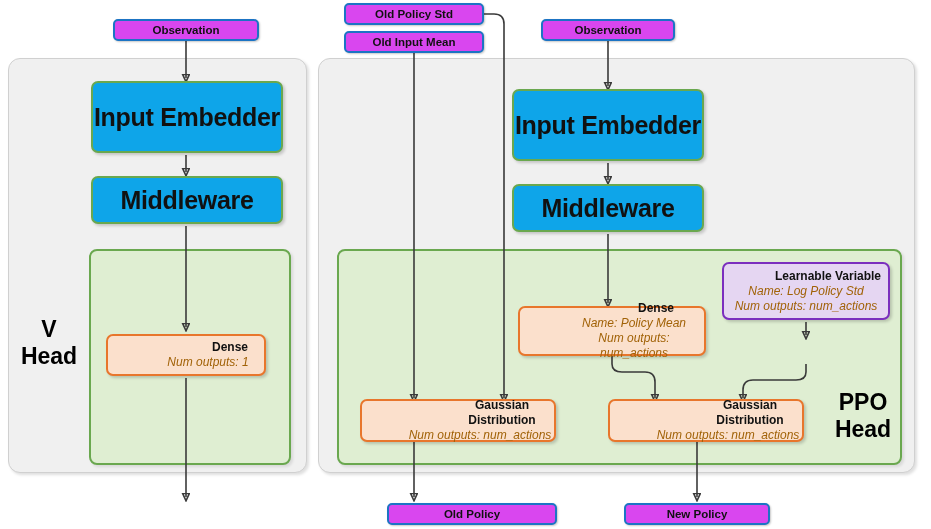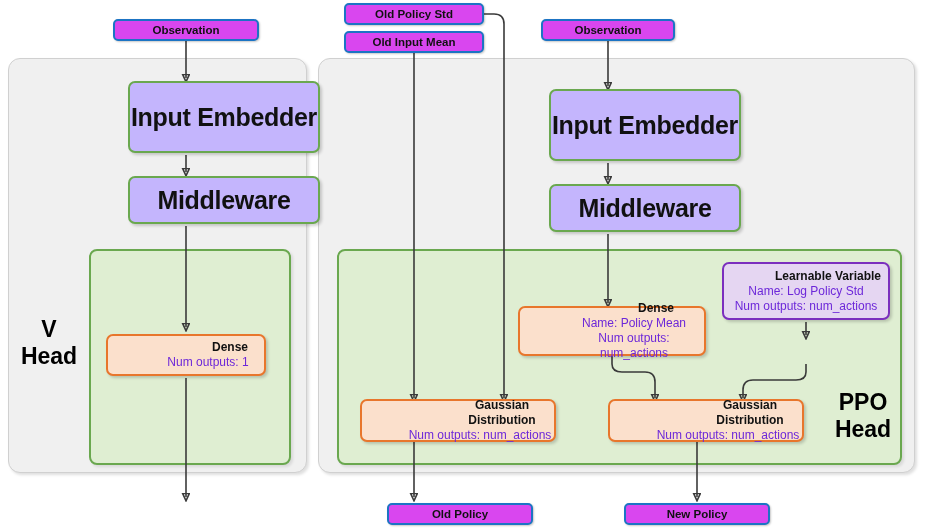--- a/index.html
+++ b/index.html
@@ -12,30 +12,30 @@
   }
   .greenbox{
     position:absolute;background:#dfeed2;border:2px solid #6aa84f;border-radius:8px;
     box-shadow:2px 2px 3px rgba(0,0,0,0.10);
   }
   .node{
     position:absolute;box-sizing:border-box;border-radius:7px;
     display:flex;flex-direction:column;align-items:center;justify-content:center;
     text-align:center;box-shadow:2px 2px 3px rgba(0,0,0,0.18);
   }
-  .node.green{background:#c4b5fd;border:2px solid #6aa84f;margin-left:37px;}
+  .node.green{background:#0ea5e9;border:2px solid #6aa84f;}
   .node.orange{background:#fbe0cc;border:2px solid #e8762c;padding-left:44px;}
   .node.purple{background:#e5d6f2;border:2px solid #7b2fbe;}
   .node.blue{
     background:#d946ef;border:2px solid #1c74c4;border-radius:5px;
     box-shadow:1px 1px 2px rgba(0,0,0,0.22);
   }
   .big-title{font-size:25px;font-weight:bold;color:#111;letter-spacing:-0.3px;}
   .node-title{font-size:12px;font-weight:bold;color:#111;line-height:15px;margin-left:44px;}
-  .node-sub{font-size:12px;color:#6d28d9;line-height:15px;}
+  .node-sub{font-size:12px;color:#a16207;line-height:15px;font-style:italic;}
   .blue-label{font-size:11.5px;font-weight:bold;color:#111;}
   .head-label{
     position:absolute;text-align:center;font-size:23px;font-weight:bold;color:#000;
     line-height:27px;
   }
   svg.wires{position:absolute;left:0;top:0;width:931px;height:529px;overflow:visible;pointer-events:none;}
   svg.wires path,svg.wires line{fill:none;stroke:#3a3a3a;stroke-width:1.6;}
 </style>
 </head>
 <body>
@@ -144,21 +144,21 @@
     <span class="node-title">Gaussian Distribution</span>
     <span class="node-sub">Num outputs: num_actions</span>
   </div>
 
   <div class="head-label" style="left:818px;top:389px;width:90px;">
     <div>PPO</div>
     <div>Head</div>
   </div>
 
 
-  <div class="node blue" style="left:387px;top:503px;width:146px;height:22px;">
+  <div class="node blue" style="left:387px;top:503px;width:170px;height:22px;">
     <span class="blue-label">Old Policy</span>
   </div>
 
   <div class="node blue" style="left:624px;top:503px;width:146px;height:22px;">
     <span class="blue-label">New Policy</span>
   </div>
 
 </div>
 
 </body></html>

